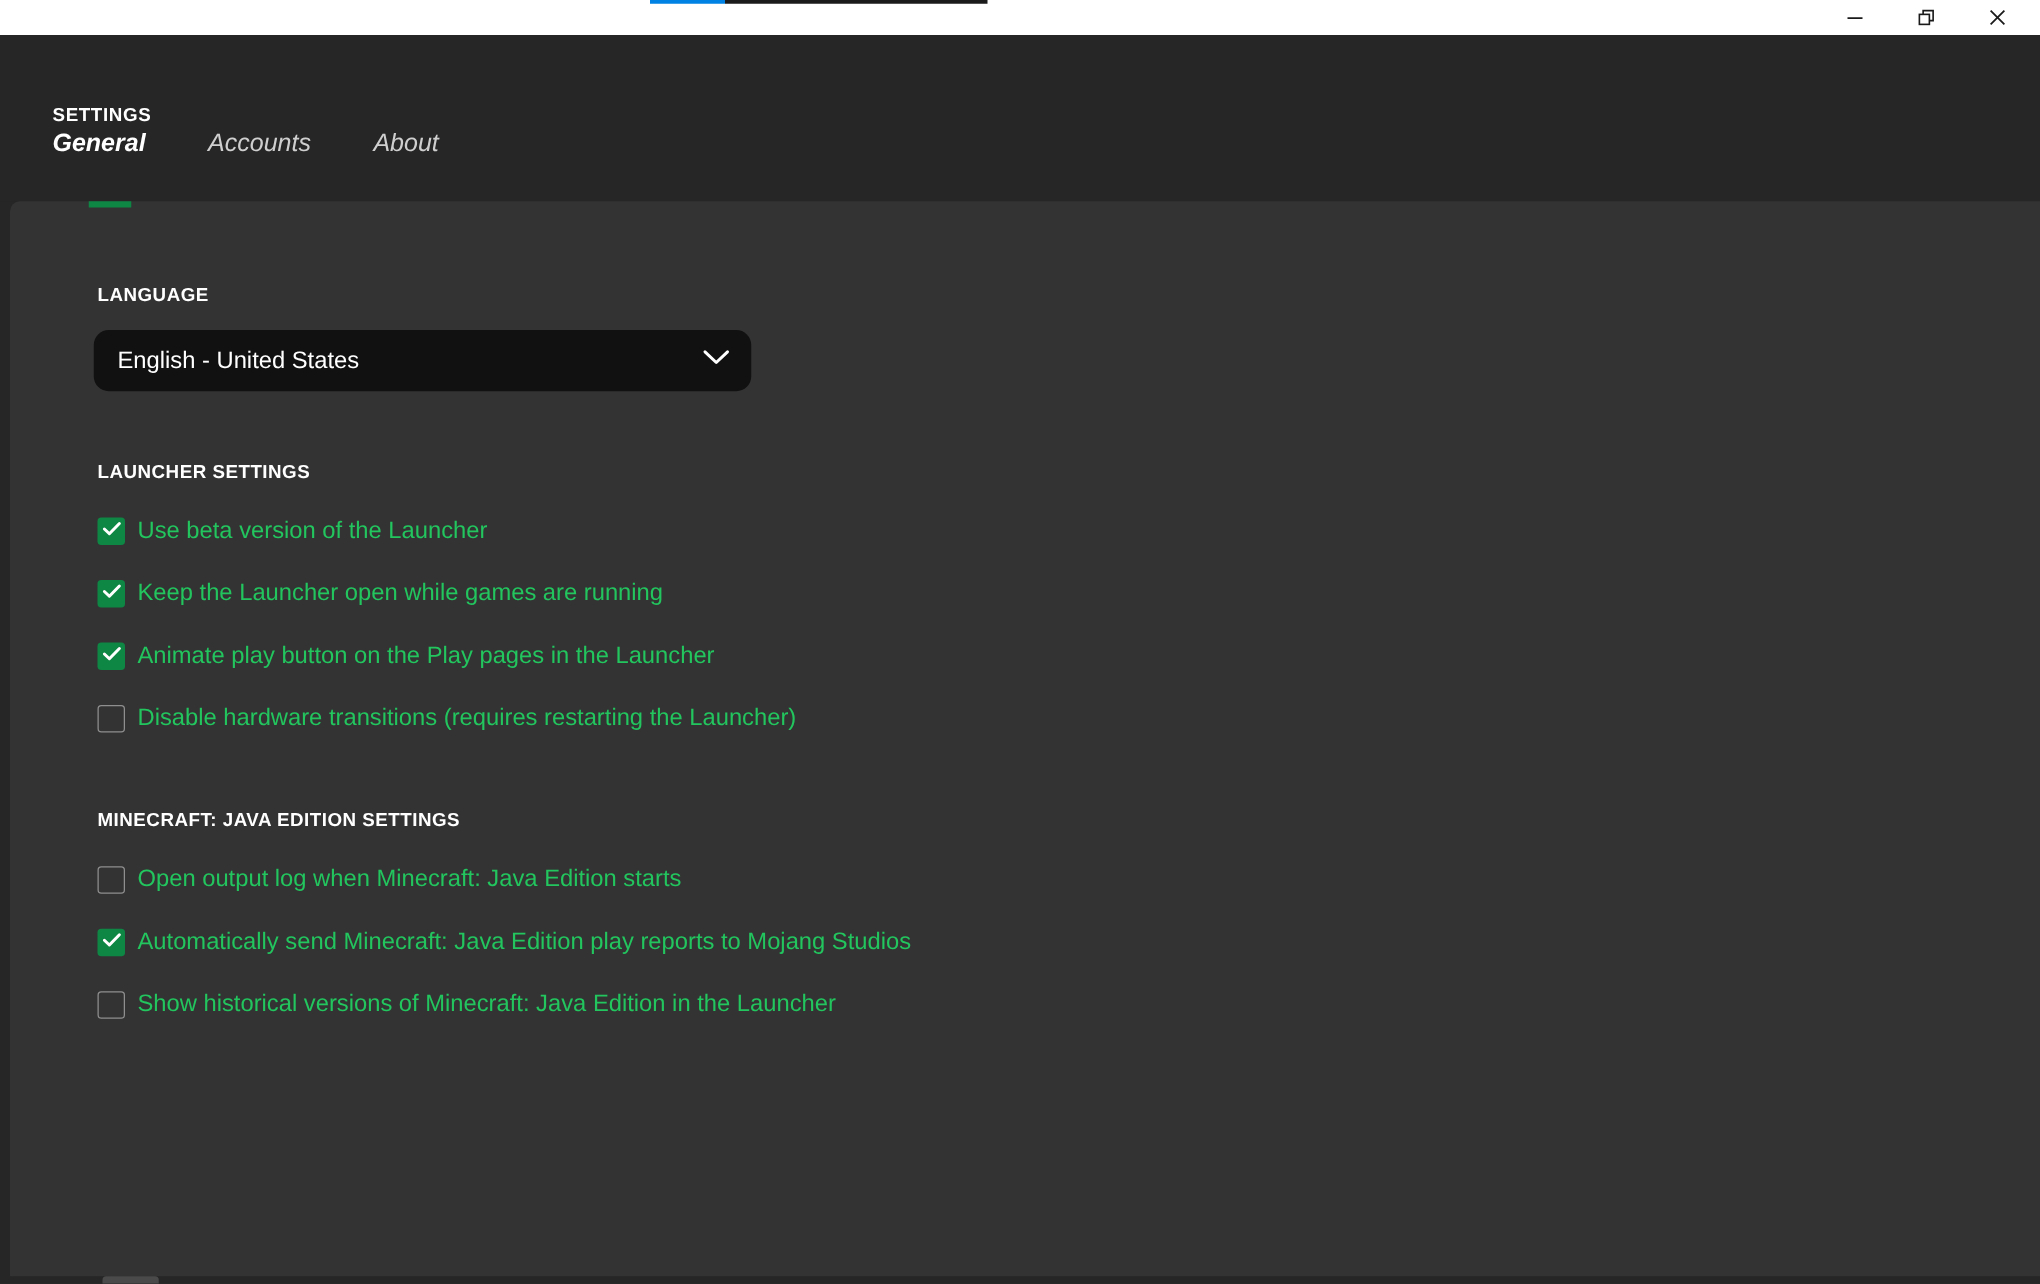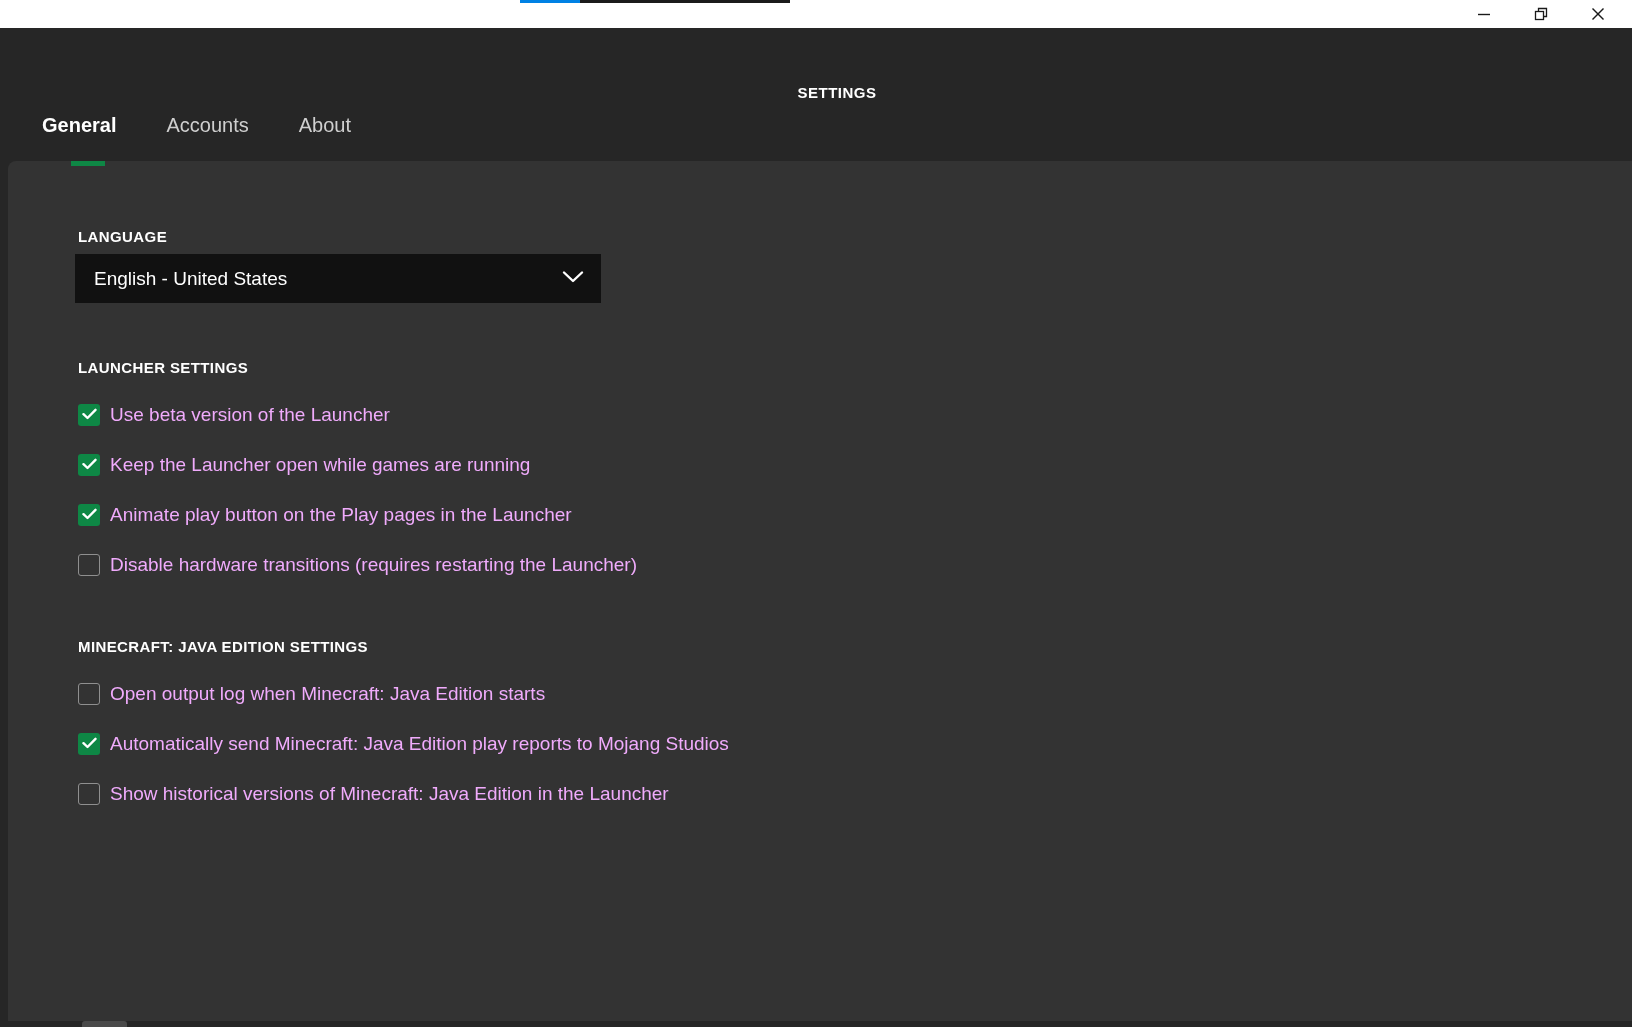--- a/index.html
+++ b/index.html
@@ -30,47 +30,47 @@
   }
   .win-btn {
     width: 57px; height: 28px; display: flex; align-items: center; justify-content: center;
     cursor: default;
   }
   .win-btn svg { display: block; }
 
   
   .header {
     position: absolute; top: 28px; left: 0; width: 1632px; height: 133px;
-    background: #262626; padding: 56px 0 0 42px; text-align: center;
+    background: #262626; padding: 56px 0 0 42px;
   }
   .settings-title {
     font-size: 15px; font-weight: bold; letter-spacing: 0.5px; color: #ffffff;
   }
-  .tabs { display: flex; margin-top: 13px; }
+  .tabs { display: flex; margin-top: 3px; font-style: italic; }
   .tab {
     font-size: 20px; color: #cfcfcf; margin-right: 50px; cursor: pointer;
   }
   .tab.active { color: #ffffff; font-weight: bold; }
   .tab-underline {
     position: absolute; top: 161px; left: 71px; width: 34px; height: 5px;
     background: #0e8745; z-index: 4;
   }
 
   
   .content {
     position: absolute; top: 161px; left: 8px; width: 1624px; height: 860px;
     background: #333333; border-top-left-radius: 8px;
     padding: 67px 0 0 70px; overflow: hidden;
   }
   .field-label {
     font-size: 15px; font-weight: bold; letter-spacing: 0.4px; color: #ffffff;
   }
   .dropdown {
-    margin-top: 9px; margin-left: -3px;
-    width: 526px; height: 49px; background: #111111; border-radius: 0;
+    margin-top: 19px; margin-left: -3px;
+    width: 526px; height: 49px; background: #111111; border-radius: 12px;
     display: flex; align-items: center; justify-content: space-between;
     padding: 0 16px 0 19px; cursor: pointer;
   }
   .dropdown-value { font-size: 19px; color: #ffffff; }
   .chevron { display: block; }
 
   .section { margin-top: 56px; }
   .section + .section { margin-top: 62px; }
   .section-title {
     font-size: 15px; font-weight: bold; letter-spacing: 0.4px; color: #ffffff;
@@ -79,21 +79,21 @@
   .check-row {
     display: flex; align-items: center; margin-bottom: 27px; height: 23px;
     cursor: pointer;
   }
   .checkbox {
     width: 22px; height: 22px; border-radius: 3px; flex: 0 0 22px;
     border: 1px solid #8f8f8f; background: transparent;
     display: flex; align-items: center; justify-content: center;
   }
   .checkbox.checked { border: none; background: #0e8745; }
-  .check-label { font-size: 19px; color: #f0abfc; margin-left: 10px; white-space: nowrap; }
+  .check-label { font-size: 19px; color: #22c55e; margin-left: 10px; white-space: nowrap; }
 
   
   .partial-bottom {
     position: absolute; left: 82px; top: 1021px; width: 45px; height: 6px;
     background: #4a4a4a; border-radius: 3px 3px 0 0;
   }
 </style>
 </head>
 <body>
 

